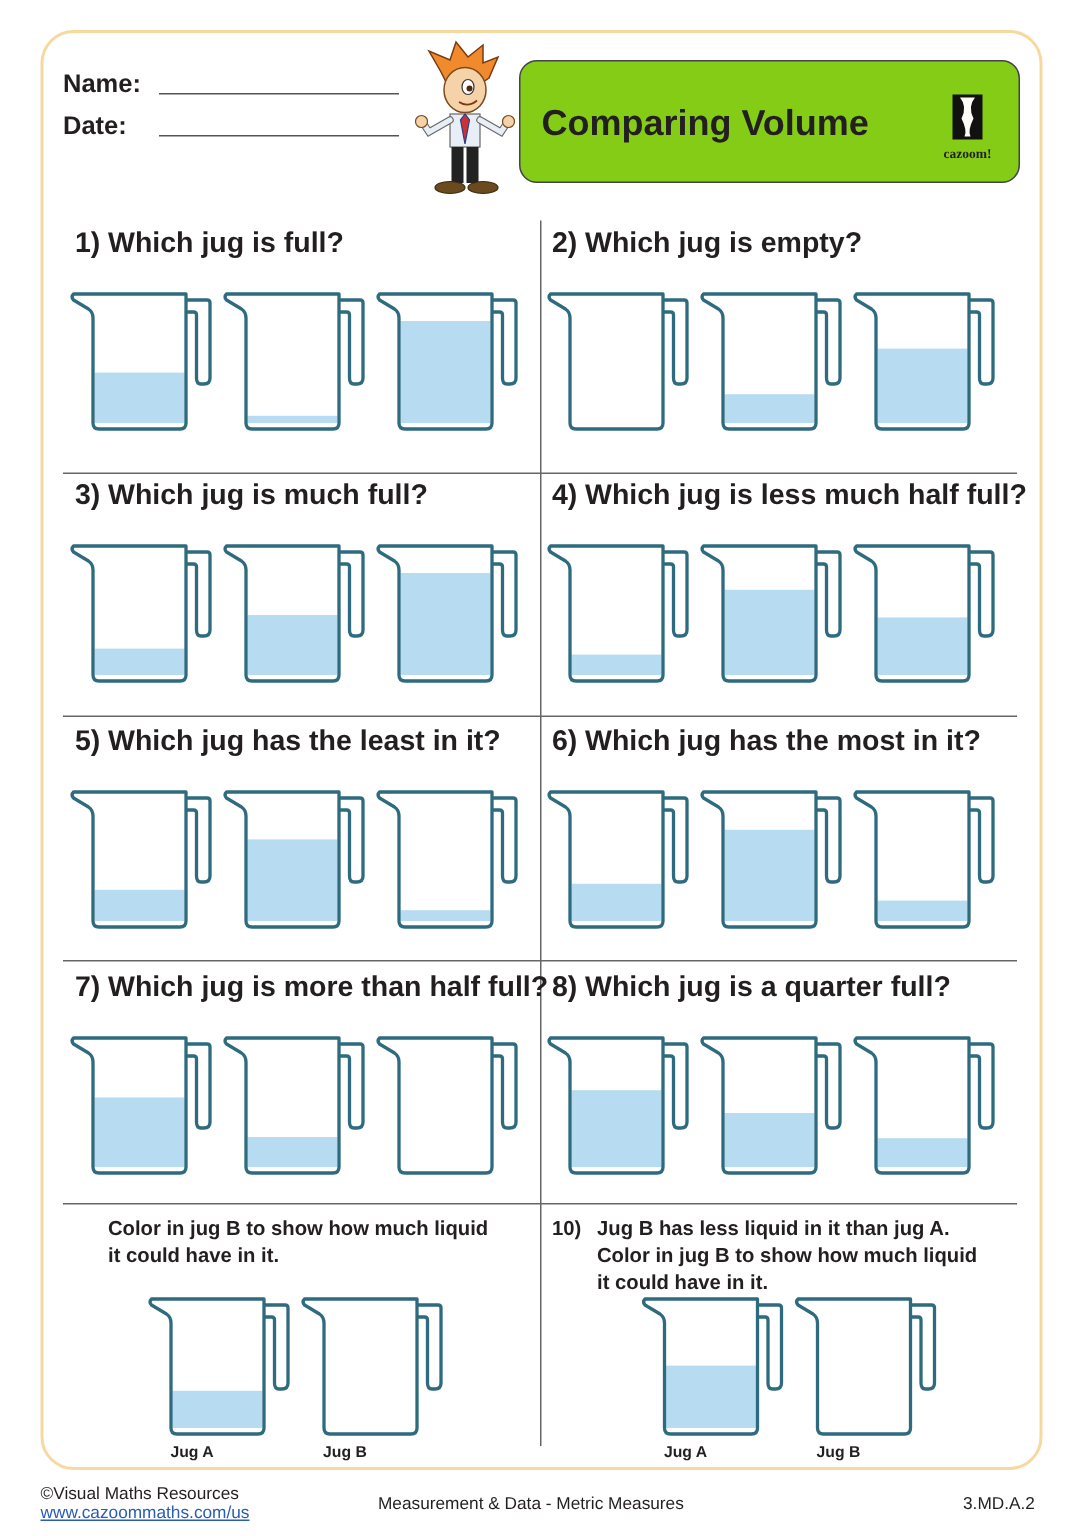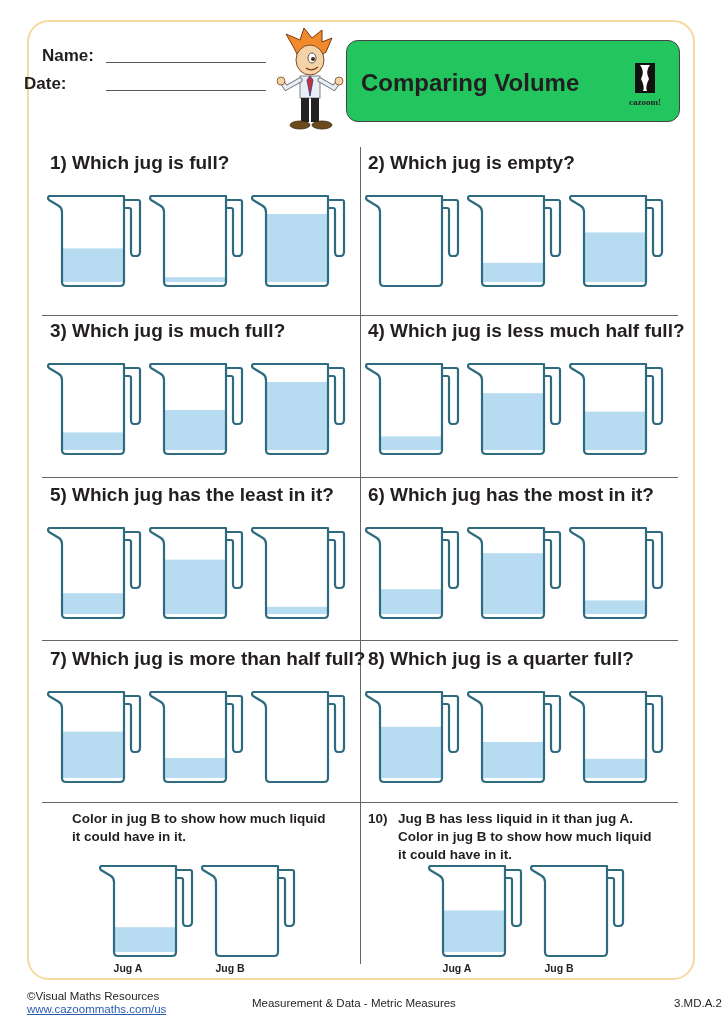--- a/index.html
+++ b/index.html
@@ -3,46 +3,46 @@
 <meta charset="utf-8">
 <style>
   html, body { margin:0; padding:0; background:#ffffff; }
   body { width:724px; height:1024px; position:relative; overflow:hidden;
          font-family:"Liberation Sans", sans-serif; color:#231f20; }
   .frame { position:absolute; left:27px; top:20px; width:668px; height:960px;
            border:2px solid #f6d9a0; border-radius:22px; box-sizing:border-box; }
   .hdr-label { position:absolute; font-weight:bold; font-size:17px; }
   .hdr-line { position:absolute; height:1px; background:#555; width:160px; }
   .title-box { position:absolute; left:346px; top:40px; width:334px; height:82px;
-               border:1.5px solid #444; border-radius:12px; background:#22c55e; box-sizing:border-box; }
+               border:1.5px solid #444; border-radius:12px; background:#84cc16; box-sizing:border-box; }
   .title { position:absolute; left:14px; top:28px; font-size:24px; font-weight:bold; }
   .logo { position:absolute; right:14px; top:20px; width:40px; height:46px; }
   .logo-text { position:absolute; left:0; bottom:0; width:40px; text-align:center;
                font-family:"Liberation Serif", serif; font-weight:bold; font-size:9px; }
   .mascot { position:absolute; left:272px; top:26px; width:76px; height:110px; }
   .vdiv { position:absolute; left:360px; top:147px; width:1px; height:817px; background:#666; }
   .hdiv { position:absolute; height:1px; background:#666; }
   .q { position:absolute; font-size:19px; font-weight:bold; }
   .q .num { display:inline-block; width:22px; }
   .jug { position:absolute; width:96px; height:100px; }
   .jug-label { position:absolute; font-size:10.5px; font-weight:bold; width:70px; text-align:center; }
   .multi { position:absolute; font-size:13.5px; font-weight:bold; line-height:18px; }
   .footer-left { position:absolute; left:27px; top:990px; font-size:11.5px; line-height:13px; }
   .footer-link { color:#2a5db0; text-decoration:underline; }
   .footer-mid { position:absolute; left:252px; top:997px; font-size:11.5px; }
-  .footer-right { position:absolute; left:642px; top:997px; font-size:11.5px;margin-left:32px; }
+  .footer-right { position:absolute; left:642px; top:997px; font-size:11.5px; }
 </style>
 </head>
 <body>
 
 <div class="frame"></div>
 
 <div class="hdr-label" style="left:42px;top:46px;">Name:</div>
 <div class="hdr-line" style="left:106px;top:62px;"></div>
-<div class="hdr-label" style="left:24px;top:74px;">Date:</div>
+<div class="hdr-label" style="left:42px;top:74px;">Date:</div>
 <div class="hdr-line" style="left:106px;top:90px;"></div>
 
 <svg class="mascot" viewBox="0 0 76 110">
 
   <path d="M22 22 L14 8 L28 14 L32 2 L40 12 L50 4 L50 16 L60 12 L54 26 L48 30 L26 30 Z" fill="#f08a2c" stroke="#7a3a10" stroke-width="1"></path>
 
   <ellipse cx="38" cy="34" rx="14" ry="15" fill="#f6d2a8" stroke="#7a4a20" stroke-width="1"></ellipse>
   <ellipse cx="40" cy="32" rx="4" ry="5" fill="#fff" stroke="#333" stroke-width="0.8"></ellipse>
   <circle cx="41" cy="33" r="2" fill="#4a2a10"></circle>
   <path d="M34 42 Q40 46 46 41" stroke="#7a3a10" fill="none" stroke-width="1.2"></path>

